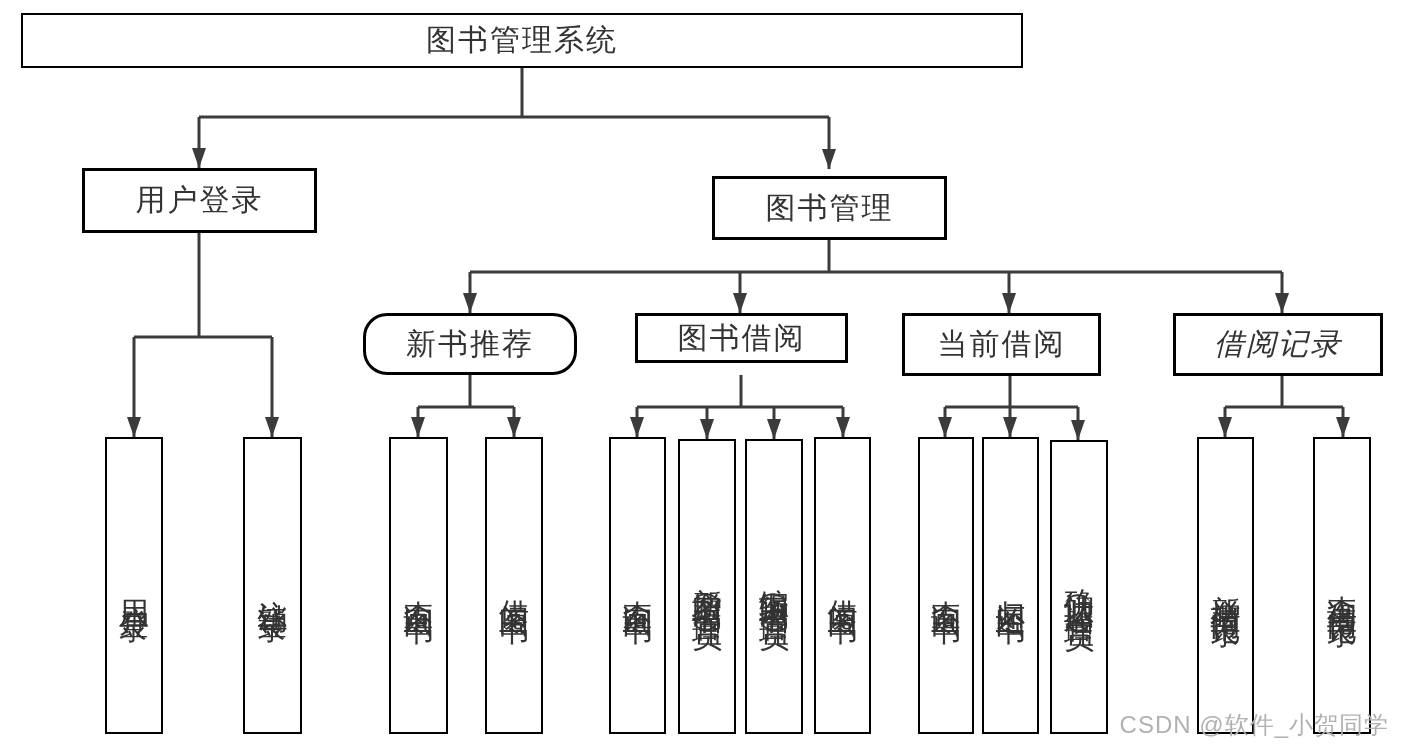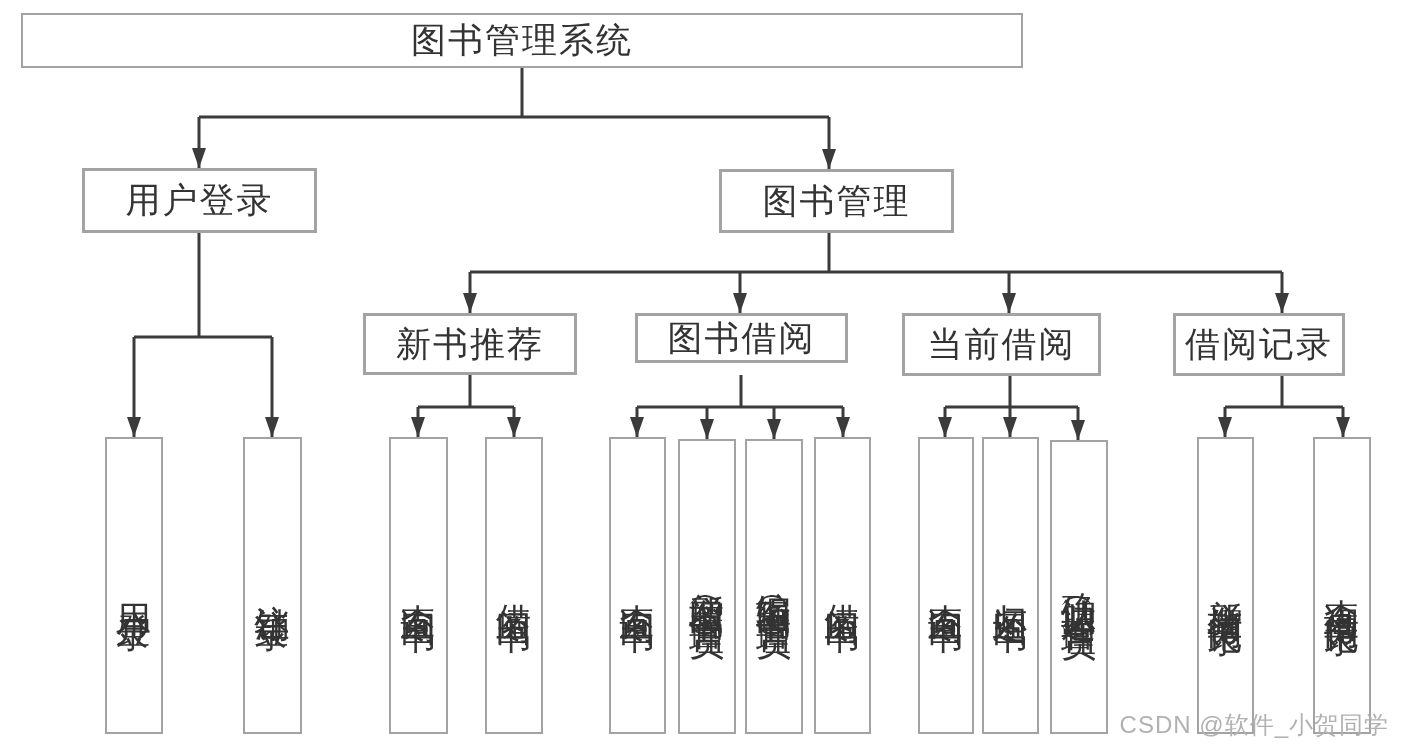--- a/index.html
+++ b/index.html
@@ -1,22 +1,22 @@
 <!DOCTYPE html>
 <html><head>
 <meta charset="utf-8">
 <style>
   html,body{margin:0;padding:0;background:#ffffff;}
   body{font-family:"Liberation Sans", sans-serif;}
   #canvas{position:relative;width:1405px;height:747px;background:#ffffff;overflow:hidden;}
   #connectors{position:absolute;left:0;top:0;z-index:1;}
   .node{
-    position:absolute;z-index:2;background:#ffffff;border:3px solid #a3a3a3;
+    position:absolute;z-index:2;background:#ffffff;border:3px solid #000000;
     display:flex;align-items:center;justify-content:center;
-    color:#333333;font-size:35px;letter-spacing:2px;box-sizing:border-box;
+    color:#333333;font-size:30px;letter-spacing:2px;box-sizing:border-box;
   }
   .node.root{border-width:2px;}
   .node.leaf{border-width:2px;}
   .vtext{
     writing-mode:vertical-rl;text-orientation:mixed;
     letter-spacing:5px;line-height:1;white-space:nowrap;
   }
   #watermark{
     position:absolute;right:16px;bottom:6px;z-index:3;
     font-size:24px;color:#b1b1b1;letter-spacing:1px;
@@ -70,34 +70,34 @@
     </g>
   </svg>
 
   <div class="node root" style="left:21px;top:13px;width:1002px;height:55px;">
     <span>图书管理系统</span>
   </div>
 
   <div class="node" style="left:82px;top:168px;width:235px;height:65px;">
     <span>用户登录</span>
   </div>
-  <div class="node" style="left:712px;top:169px;width:235px;height:64px;margin-left:7px;">
+  <div class="node" style="left:712px;top:176px;width:235px;height:64px;">
     <span>图书管理</span>
   </div>
 
-  <div class="node" style="left:363px;top:313px;width:214px;height:62px;">
+  <div class="node" style="left:363px;top:313px;width:214px;height:62px;border-radius:24px;">
     <span>新书推荐</span>
   </div>
   <div class="node" style="left:635px;top:313px;width:213px;height:50px;">
     <span>图书借阅</span>
   </div>
   <div class="node" style="left:902px;top:313px;width:199px;height:63px;">
     <span>当前借阅</span>
   </div>
-  <div class="node" style="left:1173px;top:313px;width:172px;height:63px;">
+  <div class="node" style="left:1173px;top:313px;width:210px;height:63px;font-style:italic;">
     <span>借阅记录</span>
   </div>
 
   <div class="node leaf" style="left:105px;top:437px;width:58px;height:297px;">
     <span class="vtext">用户登录</span>
   </div>
   <div class="node leaf" style="left:243px;top:437px;width:59px;height:297px;">
     <span class="vtext">注销登录</span>
   </div>
 

